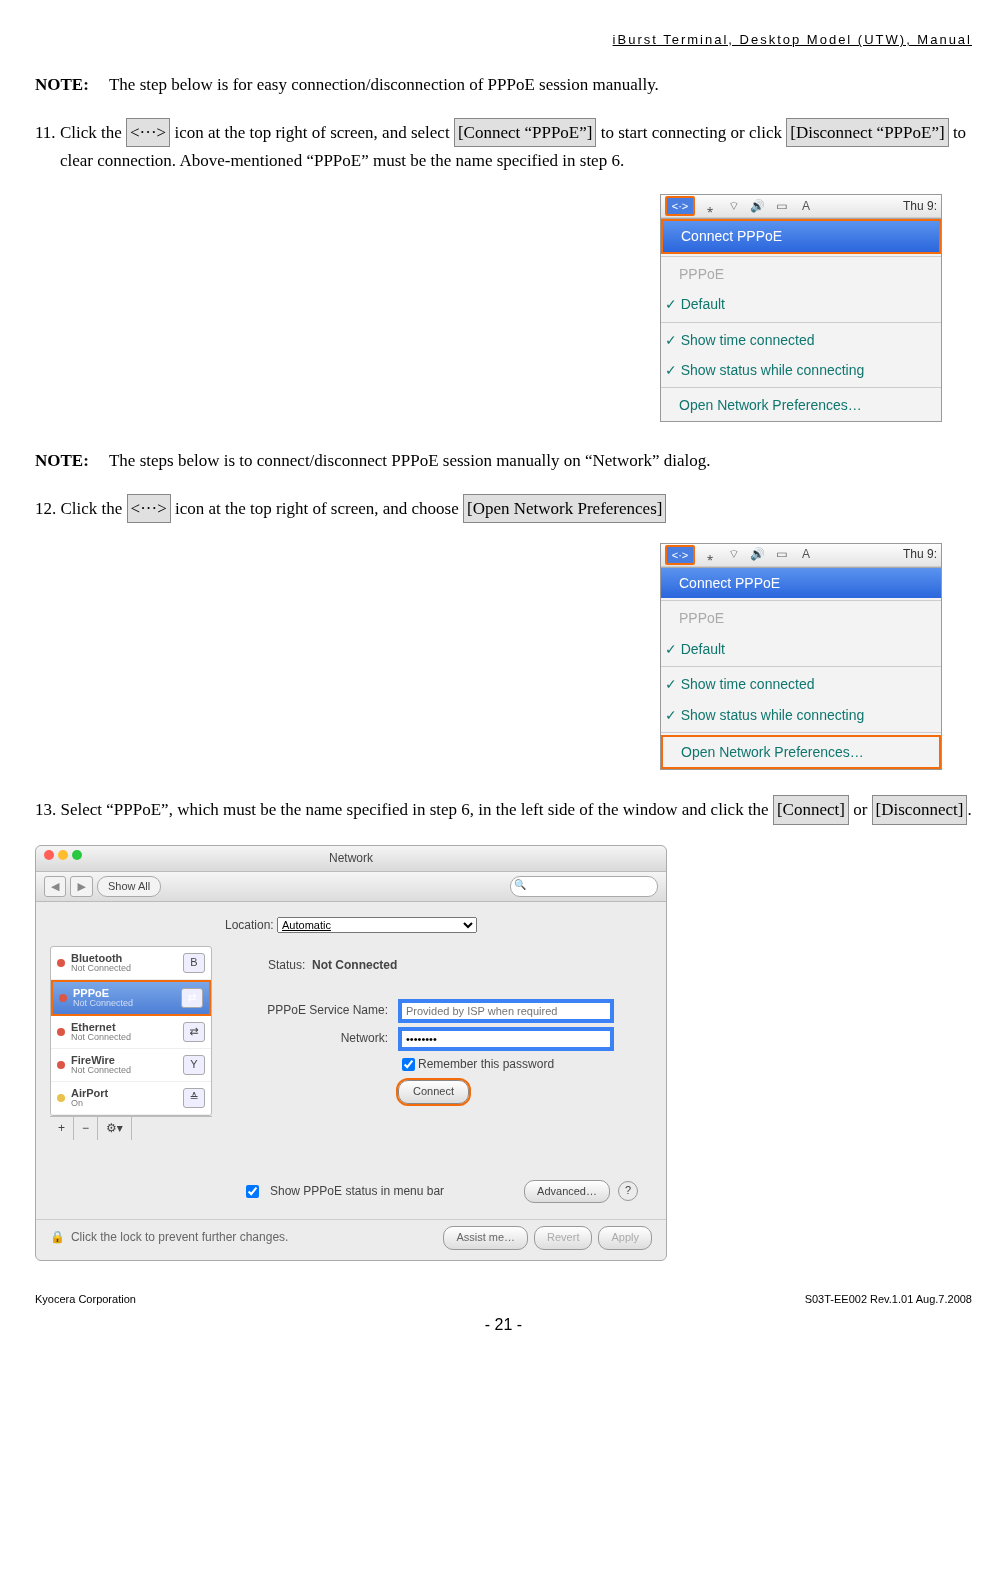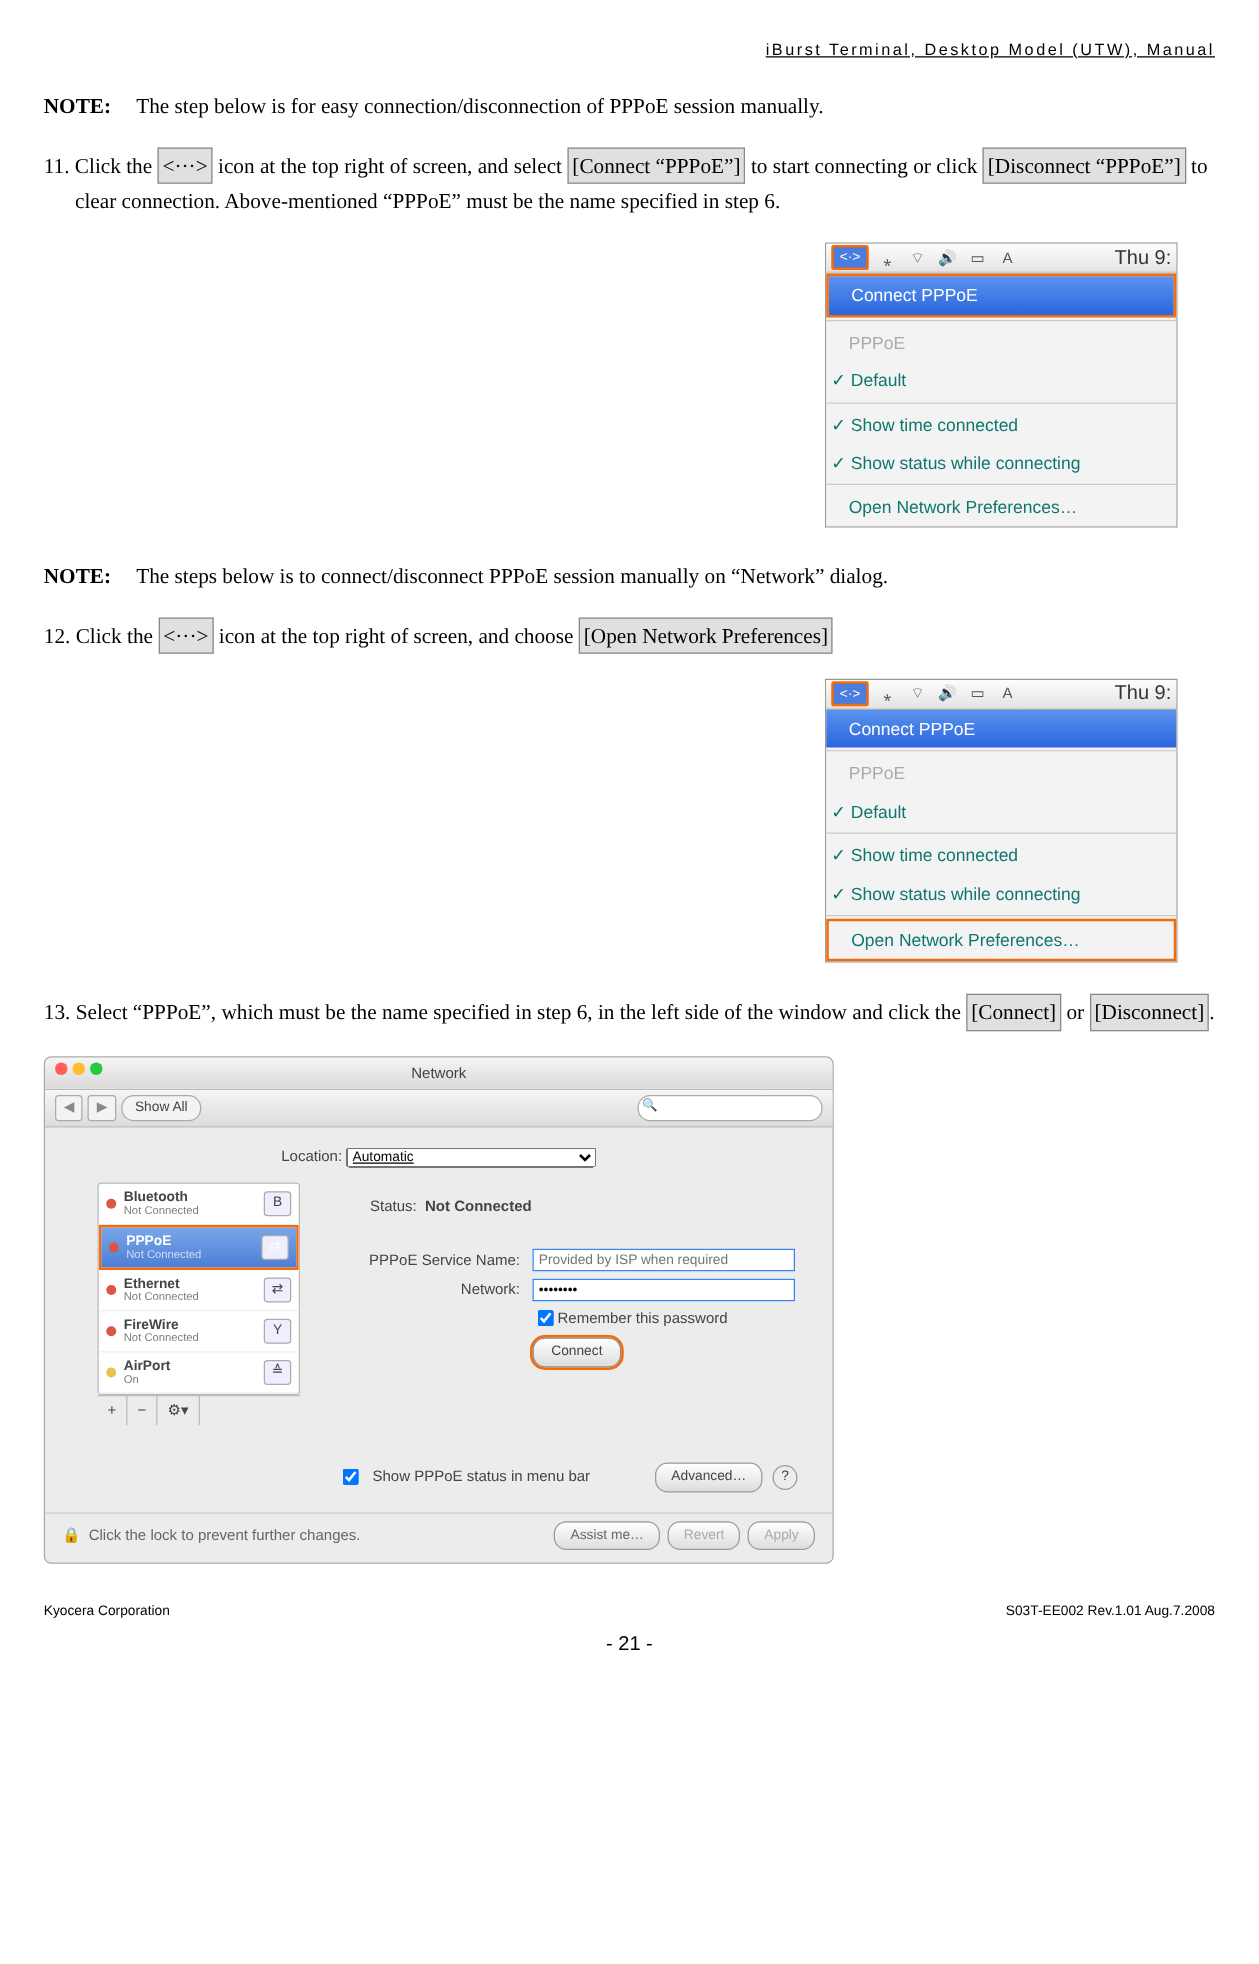--- a/index.html
+++ b/index.html
@@ -61,21 +61,21 @@
     gap: 6px;
     color: #555;
   }
   .menubar-top .ico {
     width: 18px;
     text-align: center;
     font-size: 12px;
   }
   .menubar-top .time {
     margin-left: auto;
-    font-size: 16px;
+    font-size: 12px;
     color: #333;
   }
   .pppoe-icon-box {
     border: 2px solid #f36b0a;
     background: #4a7de0;
     color: #fff;
     width: 26px;
     height: 16px;
     font-size: 11px;
     text-align: center;
@@ -182,21 +182,20 @@
   }
   .nw-location-row select{
     font-size:11px;
     width: 200px;
     text-decoration: underline;
   }
   .nw-body{
     display:flex;
     padding: 0 14px 10px;
     gap: 16px;
-    margin-left: 28px;
   }
   .nw-sidebar{
     width: 160px;
     background:#fff;
     border:1px solid #bbb;
     border-radius:3px;
     overflow:hidden;
   }
   .sb-item{
     display:flex;
@@ -239,21 +238,21 @@
     display:flex;
     align-items:center;
     margin: 4px 0;
   }
   .form-row label{
     width: 160px;
     text-align:right;
     padding-right: 10px;
   }
   .form-row input[type=text],.form-row input[type=password]{
-    border:1px solid #3b82f6;
+    border:4px solid #3b82f6;
     padding:2px 4px;
     font-size:11px;
     width: 200px;
     background: #fff;
   }
   .connect-btn{
     border:1px solid #888;
     border-radius:10px;
     background:linear-gradient(#fff,#ddd);
     padding:2px 14px;

